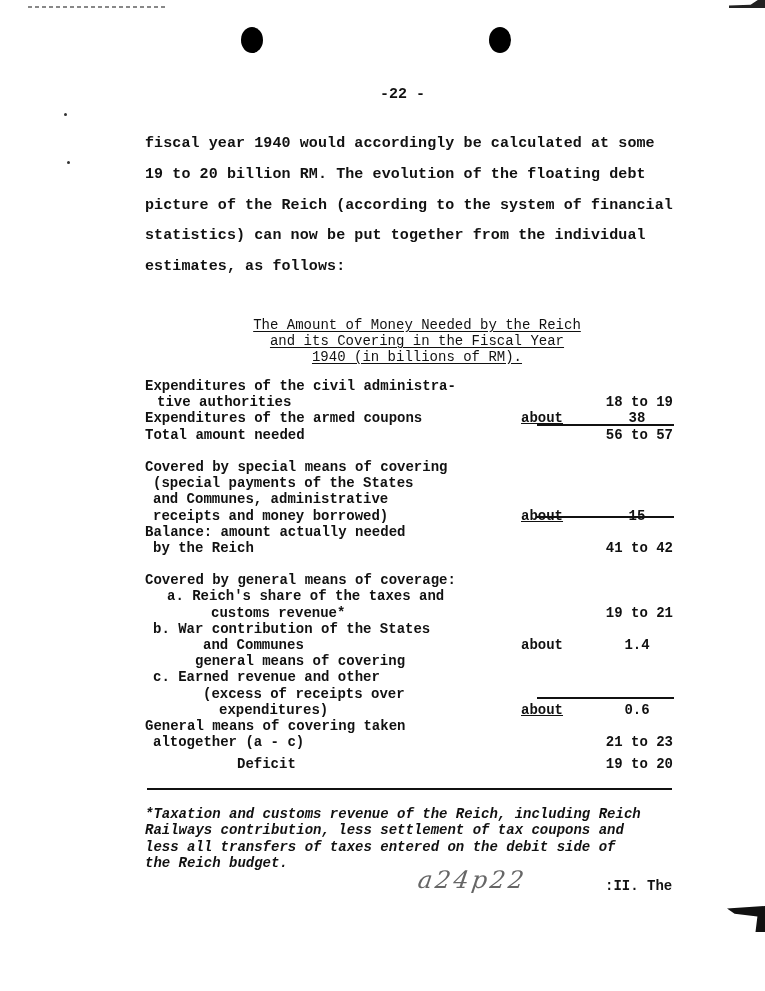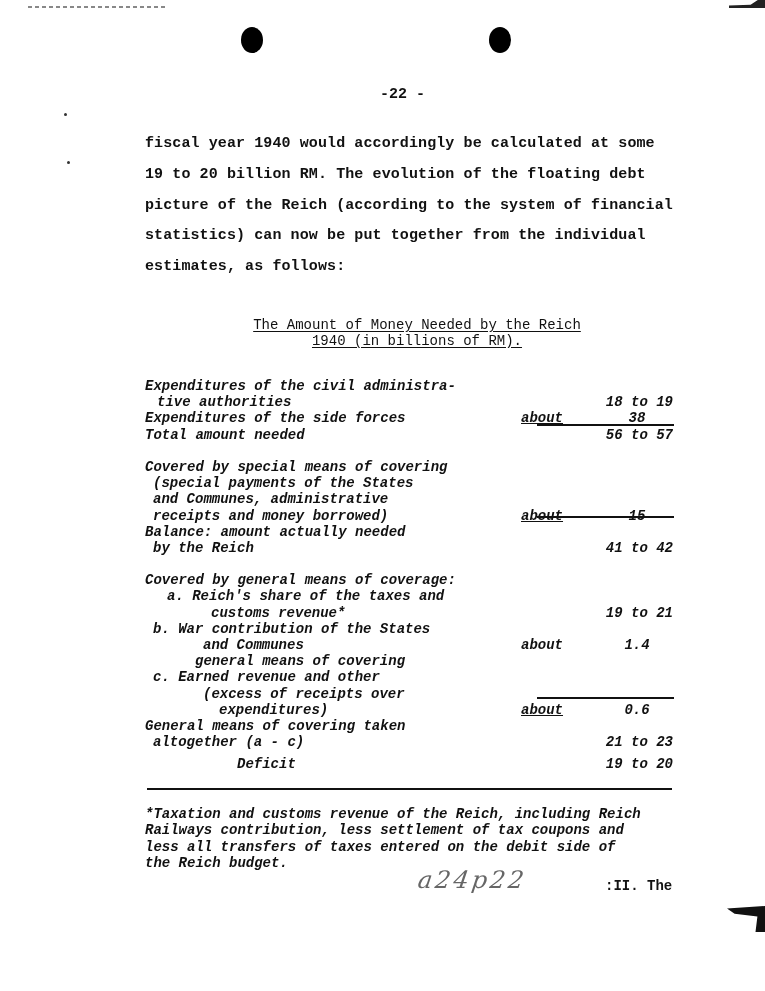--- a/index.html
+++ b/index.html
@@ -21,21 +21,21 @@
   .pagenum { position:absolute; left:380px; top:86px; font-size:15px; font-weight:bold; }
   .para { position:absolute; left:145px; top:129px; width:540px; font-size:15px; font-weight:bold;
     line-height:30.8px; letter-spacing:0.1px; }
   .para div { white-space:nowrap; }
 
   .title { position:absolute; left:232px; top:317px; width:370px; text-align:center; font-size:14px;
     font-weight:normal; line-height:16px; }
   .title span { text-decoration: underline; text-underline-offset:2px; }
 
   .tbl { position:absolute; left:145px; top:378px; width:530px; font-size:14px; font-weight:bold; line-height:16.2px; }
-  .row { position:relative; height:16.2px; white-space:nowrap;font-style:italic; }
+  .row { position:relative; height:16.2px; white-space:nowrap; }
   .row .lbl { position:absolute; left:0; }
   .row .abt { position:absolute; left:376px; text-decoration:underline; }
   .row .abt.plain { text-decoration:none; }
   .row .val { position:absolute; right:2px; text-align:right; }
   .row .val.center { right:auto; left:472px; width:40px; text-align:center; }
   .gap { height:16.2px; }
   .rule { position:absolute; height:1.5px; background:#111; }
 
   .footnote-rule { position:absolute; left:147px; top:788px; width:525px; height:2px; background:#111; }
   .footnote { position:absolute; left:145px; top:806px; width:560px; font-size:14px; font-weight:bold; line-height:16.3px;font-style:italic; }
@@ -61,33 +61,34 @@
   <div class="para">
     <div>fiscal year 1940 would accordingly be calculated at some</div>
     <div>19 to 20 billion RM.  The evolution of the floating debt</div>
     <div>picture of the Reich (according to the system of financial</div>
     <div>statistics) can now be put together from the individual</div>
     <div>estimates, as follows:</div>
   </div>
 
   <div class="title">
     <div><span>The Amount of Money Needed by the Reich</span></div>
+    <div><span>and its Covering in the Fiscal Year</span></div>
     <div><span>1940 (in billions of RM).</span></div>
   </div>
 
   <div class="tbl">
     <div class="row">
         <span class="lbl">Expenditures of the civil administra-</span>
       </div>
     <div class="row">
         <span class="lbl" style="left:12px">  tive authorities</span>
         <span class="val">18 to 19</span>
       </div>
     <div class="row">
-        <span class="lbl">Expenditures of the side forces</span>
+        <span class="lbl">Expenditures of the armed coupons</span>
         <span class="abt">about</span>
         <span class="val center">38</span>
       </div>
     <div class="row">
         <span class="lbl">Total amount needed</span>
         <span class="val">56 to 57</span>
       </div>
     <div class="gap"></div>
     <div class="row">
         <span class="lbl">Covered by special means of covering</span>

